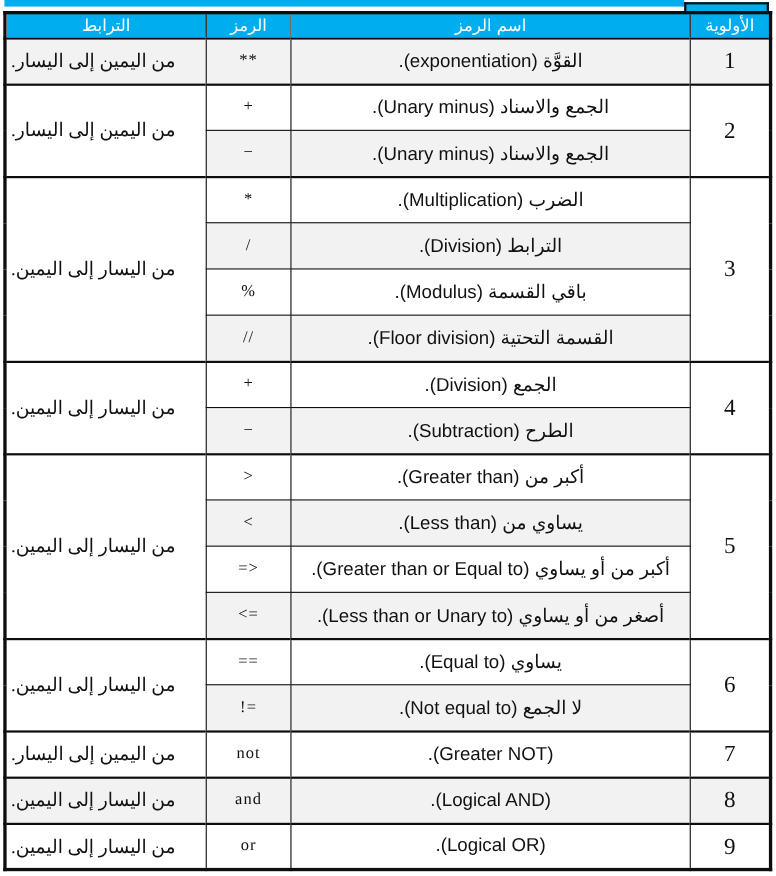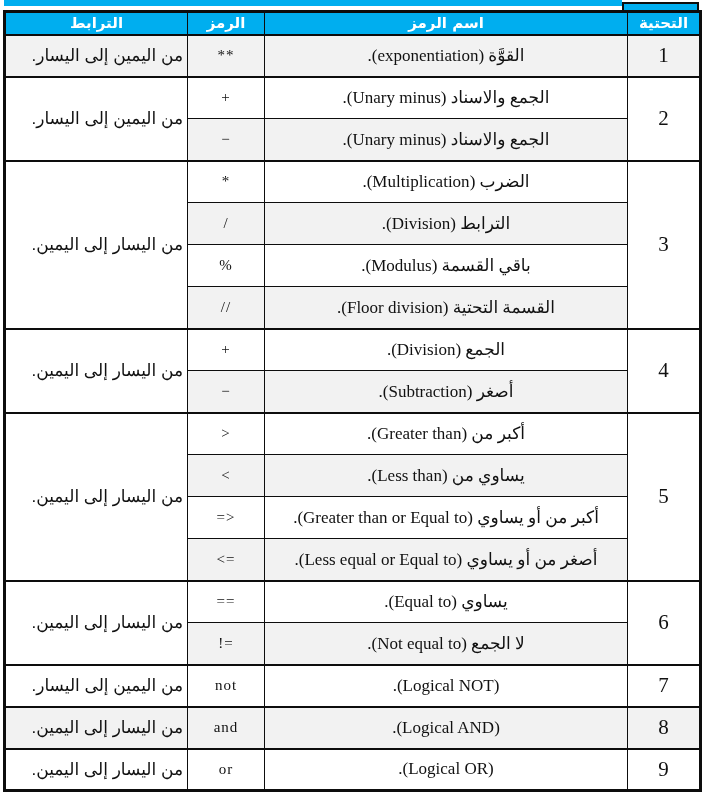--- a/index.html
+++ b/index.html
@@ -39,63 +39,63 @@
     box-sizing:border-box;
     padding:1px 4px;
     overflow:hidden;
     vertical-align:middle;
     color:var(--c-text);
   }
   .op-table thead th{
     background:var(--c-header);
     color:var(--c-header-text);
     font-family:"DejaVu Sans",sans-serif;
-    font-weight:bold;
+    font-weight:normal;
     font-size:15px;
     height:23px;
     border-bottom:2.5px solid var(--c-border);
     text-align:center;
   }
   .op-table tbody tr{height:42px;}
   .op-table tbody tr.group-start td{border-top:2.5px solid var(--c-border);}
   .op-table tbody tr.shaded td{background:var(--c-shade);}
   .op-table tbody td.white{background:var(--c-white) !important;}
   .cell-pri{
     font-family:"Liberation Serif","DejaVu Serif",serif;
     font-size:21px;text-align:center;
   }
   .cell-name{
-    font-family:Liberation Serif, serif;
+    font-family:Liberation Sans, sans-serif;
     font-size:17px;text-align:center;direction:rtl;
   }
   .cell-sym{
     font-family:"Liberation Serif","DejaVu Serif",serif;
     font-size:15px;text-align:center;direction:ltr;letter-spacing:1px;
   }
   .cell-assoc{
-    font-family:Liberation Sans, sans-serif;
-    font-size:17px;text-align:right;direction:rtl;
+    font-family:Liberation Serif, serif;
+    font-size:17px;text-align:left;direction:rtl;
   }
 </style>
 </head>
 <body>
 
 <div class="top-strip"></div>
 <div class="top-strip-right"></div>
 
 <table class="op-table" dir="rtl">
   <colgroup>
     <col style="width:73px">
     <col style="width:363px">
     <col style="width:77px">
     <col style="width:183px">
   </colgroup>
   <thead>
     <tr>
-      <th>التحتية</th>
+      <th>الأولوية</th>
       <th>اسم الرمز</th>
       <th>الرمز</th>
       <th>الترابط</th>
     </tr>
   </thead>
   <tbody>
       <tr class="shaded group-start">
         <td class="cell-pri" rowspan="1">1</td>
         <td class="cell-name">القوَّة (exponentiation).</td>
         <td class="cell-sym">**</td>
@@ -129,54 +129,54 @@
         <td class="cell-name">القسمة التحتية (Floor division).</td>
         <td class="cell-sym">//</td>
       </tr>
       <tr class="group-start">
         <td class="cell-pri white" rowspan="2">4</td>
         <td class="cell-name">الجمع (Division).</td>
         <td class="cell-sym">+</td>
         <td class="cell-assoc white" rowspan="2">من اليسار إلى اليمين.</td>
       </tr>
       <tr class="shaded">
-        <td class="cell-name">أصغر (Subtraction).</td>
+        <td class="cell-name">الطرح (Subtraction).</td>
         <td class="cell-sym">−</td>
       </tr>
       <tr class="group-start">
         <td class="cell-pri white" rowspan="4">5</td>
         <td class="cell-name">أكبر من (Greater than).</td>
         <td class="cell-sym">&gt;</td>
         <td class="cell-assoc white" rowspan="4">من اليسار إلى اليمين.</td>
       </tr>
       <tr class="shaded">
         <td class="cell-name">يساوي من (Less than).</td>
         <td class="cell-sym">&lt;</td>
       </tr>
       <tr>
         <td class="cell-name">أكبر من أو يساوي (Greater than or Equal to).</td>
         <td class="cell-sym">=&gt;</td>
       </tr>
       <tr class="shaded">
-        <td class="cell-name">أصغر من أو يساوي (Less equal or Equal to).</td>
+        <td class="cell-name">أصغر من أو يساوي (Less than or Unary to).</td>
         <td class="cell-sym">&lt;=</td>
       </tr>
       <tr class="group-start">
         <td class="cell-pri white" rowspan="2">6</td>
         <td class="cell-name">يساوي (Equal to).</td>
         <td class="cell-sym">==</td>
         <td class="cell-assoc white" rowspan="2">من اليسار إلى اليمين.</td>
       </tr>
       <tr class="shaded">
         <td class="cell-name">لا الجمع (Not equal to).</td>
         <td class="cell-sym">!=</td>
       </tr>
       <tr class="group-start">
         <td class="cell-pri" rowspan="1">7</td>
-        <td class="cell-name">(Logical NOT).</td>
+        <td class="cell-name">(Greater NOT).</td>
         <td class="cell-sym">not</td>
         <td class="cell-assoc" rowspan="1">من اليمين إلى اليسار.</td>
       </tr>
       <tr class="shaded group-start">
         <td class="cell-pri" rowspan="1">8</td>
         <td class="cell-name">(Logical AND).</td>
         <td class="cell-sym">and</td>
         <td class="cell-assoc" rowspan="1">من اليسار إلى اليمين.</td>
       </tr>
       <tr class="group-start">

